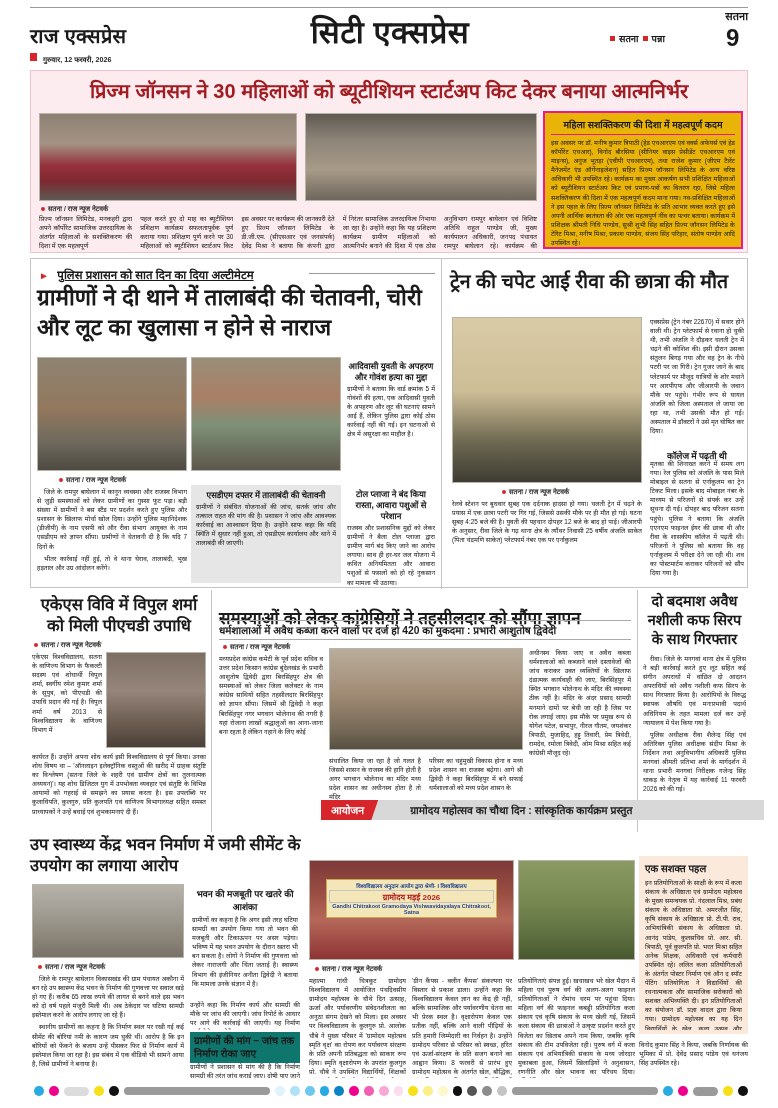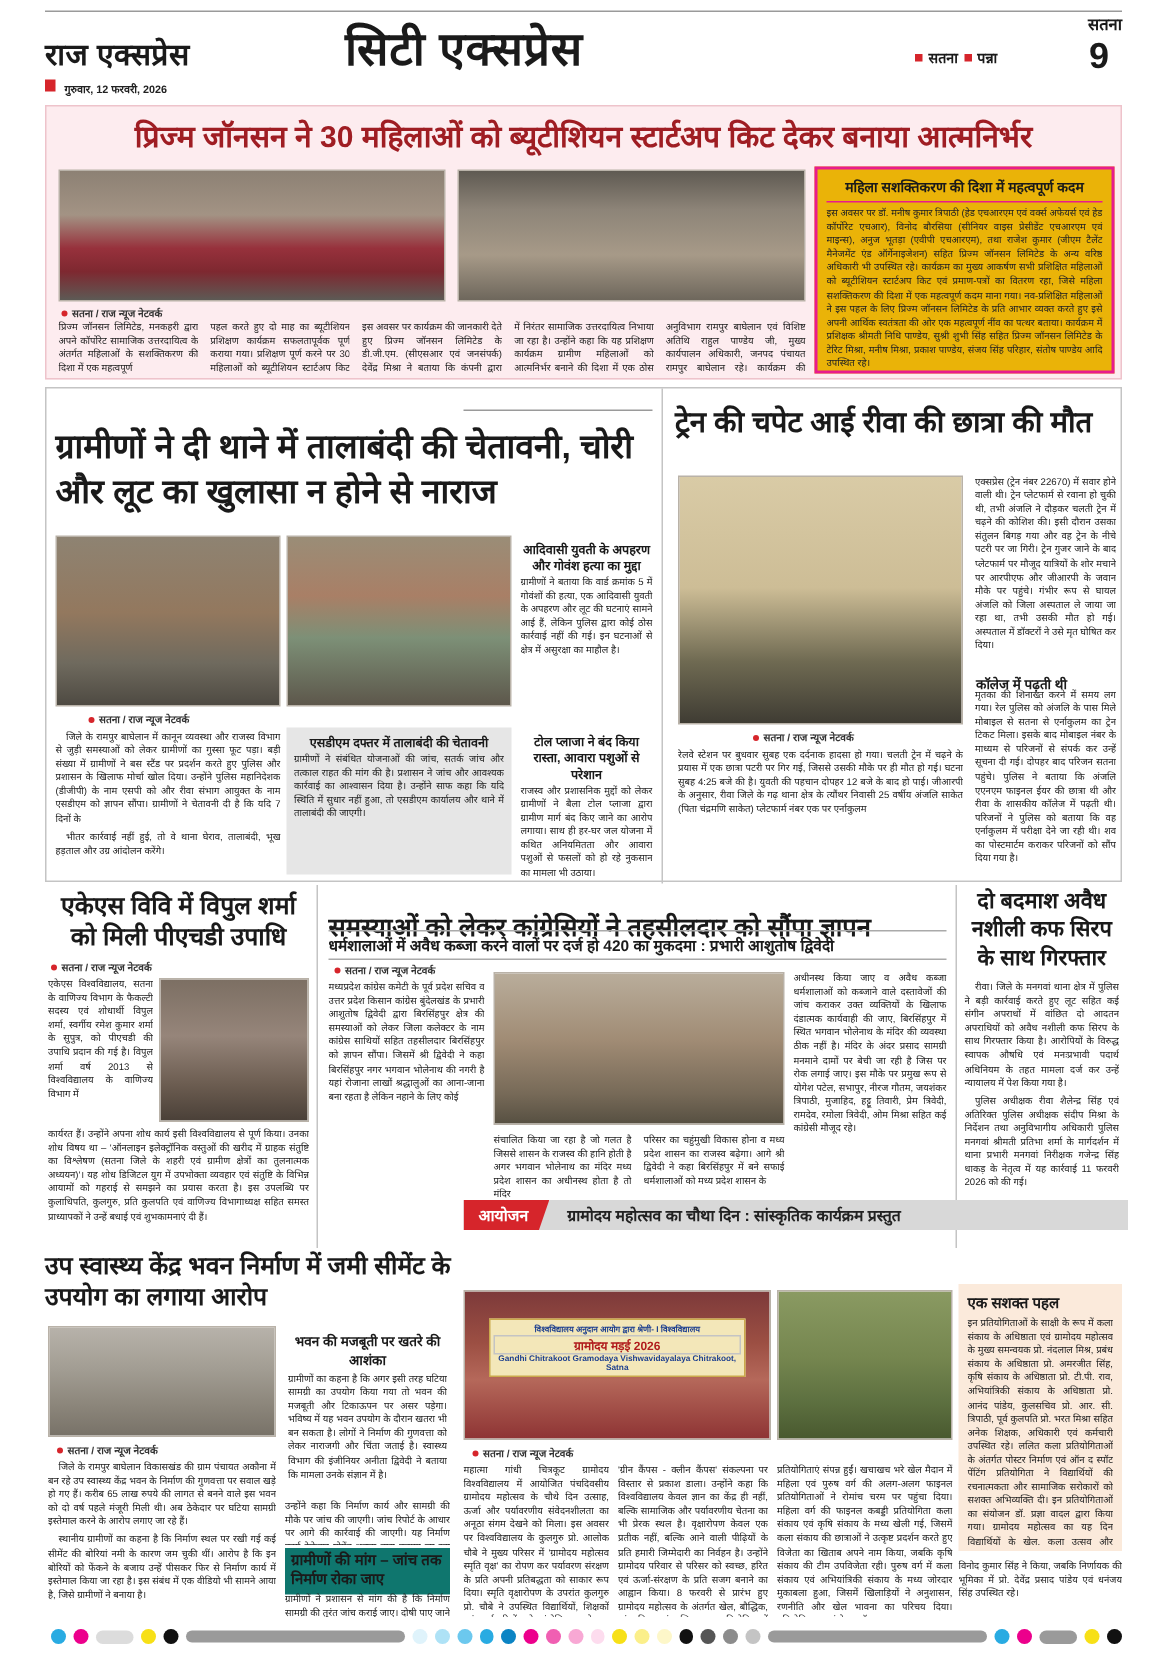--- a/index.html
+++ b/index.html
@@ -8,21 +8,21 @@
   .abs{position:absolute;}
   .rule{background:#9a9a9a;}
   
   .body-t{font-size:6.4px;line-height:1.42;text-align:justify;color:#222;overflow:hidden;}
   .body-t p{margin:0 0 3px 0;text-indent:7px;}
   .cap{font-size:6.8px;font-weight:bold;color:#333;display:flex;align-items:center;gap:3px;}
   .cap .dot{width:4px;height:4px;border-radius:50%;background:#d6252b;display:inline-block;}
   .bx-title{font-weight:bold;text-align:center;}
   
   .mast-left{font-size:20px;font-weight:800;letter-spacing:.3px;}
-  .mast-center{font-size:31px;font-weight:800;text-align:left;letter-spacing:.5px;}
+  .mast-center{font-size:31px;font-weight:800;text-align:center;letter-spacing:.5px;}
   .edition{font-size:11px;font-weight:800;text-align:right;}
   .cities{font-size:9.5px;font-weight:800;display:flex;align-items:center;gap:4px;}
   .red-sq{width:5px;height:5px;background:#d6252b;display:inline-block;}
   .pagenum{font-size:24px;font-weight:800;}
   .redbar{background:#d6252b;color:#fff;display:flex;align-items:center;justify-content:flex-end;
           font-size:8.5px;font-weight:bold;padding-right:6px;box-sizing:border-box;}
   .dateline{font-size:7.2px;font-weight:bold;color:#222;}
   
   .s1-wrap{background:#fdecef;border:1px solid #eec3cb;box-sizing:border-box;}
   .s1-hl{font-size:20px;font-weight:800;color:#9f1d23;text-align:center;}
@@ -121,20 +121,24 @@
       <div class="body-t" style="height:36px;">इस अवसर पर कार्यक्रम की जानकारी देते हुए प्रिज्म जॉनसन लिमिटेड के डी.जी.एम. (सीएसआर एवं जनसंपर्क) देवेंद्र मिश्रा ने बताया कि कंपनी द्वारा शिक्षा, स्वास्थ्य, कौशल विकास एवं महिला सशक्तिकरण के क्षेत्र</div>
       <div class="body-t" style="height:36px;">में निरंतर सामाजिक उत्तरदायित्व निभाया जा रहा है। उन्होंने कहा कि यह प्रशिक्षण कार्यक्रम ग्रामीण महिलाओं को आत्मनिर्भर बनाने की दिशा में एक ठोस प्रयास है। कार्यक्रम के मुख्य अतिथि बी.के. मिश्रा, अनुविभागीय अधिकारी,</div>
       <div class="body-t" style="height:36px;">अनुविभाग रामपुर बाघेलान एवं विशिष्ट अतिथि राहुल पाण्डेय जी, मुख्य कार्यपालन अधिकारी, जनपद पंचायत रामपुर बाघेलान रहे। कार्यक्रम की अध्यक्षता अनिल सिंह परिहार, सरपंच, ग्राम पंचायत मिनहटा ने की।</div>
     </div>
   </div>
 
   <div class="abs b2" style="left:30px;top:258px;width:718px;height:330px;">
     <div class="abs vdiv" style="left:410px;top:0;height:330px;"></div>
 
     <div class="abs" style="left:0;top:0;width:410px;height:330px;">
+      <div class="abs" style="left:8px;top:6px;width:396px;">
+        <span class="kick-arrow">►</span>
+        <span class="kicker">पुलिस प्रशासन को सात दिन का दिया अल्टीमेटम</span>
+      </div>
       <div class="abs rule" style="left:278px;top:14px;width:126px;height:1px;"></div>
       <div class="abs s2-hl" style="left:6px;top:24px;width:400px;">ग्रामीणों ने दी थाने में तालाबंदी की चेतावनी, चोरी और लूट का खुलासा न होने से नाराज</div>
       <div class="abs ph ph-crowd1" style="left:6px;top:98px;width:150px;height:114px;"></div>
       <div class="abs ph ph-crowd2" style="left:160px;top:98px;width:150px;height:114px;"></div>
       <div class="abs whitebox" style="left:314px;top:98px;width:92px;height:125px;">
         <div class="bx-title">आदिवासी युवती के अपहरण और गोवंश हत्या का मुद्दा</div>
         <div class="body-t" style="height:88px;">ग्रामीणों ने बताया कि वार्ड क्रमांक 5 में गोवंशों की हत्या, एक आदिवासी युवती के अपहरण और लूट की घटनाएं सामने आई हैं, लेकिन पुलिस द्वारा कोई ठोस कार्रवाई नहीं की गई। इन घटनाओं से क्षेत्र में असुरक्षा का माहौल है।</div>
       </div>
       <div class="abs cap" style="left:28px;top:216px;">
         <span class="dot"></span>
@@ -151,21 +155,21 @@
       <div class="abs whitebox" style="left:314px;top:226px;width:92px;height:98px;">
         <div class="bx-title">टोल प्लाजा ने बंद किया रास्ता, आवारा पशुओं से परेशान</div>
         <div class="body-t" style="height:66px;">राजस्व और प्रशासनिक मुद्दों को लेकर ग्रामीणों ने बैला टोल प्लाजा द्वारा ग्रामीण मार्ग बंद किए जाने का आरोप लगाया। साथ ही हर-घर जल योजना में कथित अनियमितता और आवारा पशुओं से फसलों को हो रहे नुकसान का मामला भी उठाया।</div>
       </div>
     </div>
 
     <div class="abs" style="left:411px;top:0;width:307px;height:330px;">
       <div class="abs s3-hl" style="left:8px;top:8px;width:294px;">ट्रेन की चपेट आई रीवा की छात्रा की मौत</div>
       <div class="abs ph ph-police" style="left:10px;top:58px;width:190px;height:166px;"></div>
       <div class="abs body-t" style="left:208px;top:58px;width:94px;height:128px;">एक्सप्रेस (ट्रेन नंबर 22670) में सवार होने वाली थी। ट्रेन प्लेटफार्म से रवाना हो चुकी थी, तभी अंजलि ने दौड़कर चलती ट्रेन में चढ़ने की कोशिश की। इसी दौरान उसका संतुलन बिगड़ गया और वह ट्रेन के नीचे पटरी पर जा गिरी। ट्रेन गुजर जाने के बाद प्लेटफार्म पर मौजूद यात्रियों के शोर मचाने पर आरपीएफ और जीआरपी के जवान मौके पर पहुंचे। गंभीर रूप से घायल अंजलि को जिला अस्पताल ले जाया जा रहा था, तभी उसकी मौत हो गई। अस्पताल में डॉक्टरों ने उसे मृत घोषित कर दिया।</div>
-      <div class="abs subhead2" style="left:192px;top:188px;width:94px;">कॉलेज में पढ़ती थी</div>
+      <div class="abs subhead2" style="left:208px;top:188px;width:94px;font-family:Liberation Serif, serif;">कॉलेज में पढ़ती थी</div>
       <div class="abs body-t" style="left:208px;top:200px;width:94px;height:124px;">मृतका की शिनाख्त करने में समय लग गया। रेल पुलिस को अंजलि के पास मिले मोबाइल से सतना से एर्नाकुलम का ट्रेन टिकट मिला। इसके बाद मोबाइल नंबर के माध्यम से परिजनों से संपर्क कर उन्हें सूचना दी गई। दोपहर बाद परिजन सतना पहुंचे। पुलिस ने बताया कि अंजलि एएनएम फाइनल ईयर की छात्रा थी और रीवा के शासकीय कॉलेज में पढ़ती थी। परिजनों ने पुलिस को बताया कि वह एर्नाकुलम में परीक्षा देने जा रही थी। शव का पोस्टमार्टम कराकर परिजनों को सौंप दिया गया है।</div>
       <div class="abs cap" style="left:60px;top:228px;">
         <span class="dot"></span>
         <span>सतना / राज न्यूज नेटवर्क</span>
       </div>
       <div class="abs body-t" style="left:10px;top:240px;width:190px;height:84px;">रेलवे स्टेशन पर बुधवार सुबह एक दर्दनाक हादसा हो गया। चलती ट्रेन में चढ़ने के प्रयास में एक छात्रा पटरी पर गिर गई, जिससे उसकी मौके पर ही मौत हो गई। घटना सुबह 4:25 बजे की है। युवती की पहचान दोपहर 12 बजे के बाद हो पाई। जीआरपी के अनुसार, रीवा जिले के गढ़ थाना क्षेत्र के त्यौंथर निवासी 25 वर्षीय अंजलि साकेत (पिता चंद्रमणि साकेत) प्लेटफार्म नंबर एक पर एर्नाकुलम</div>
     </div>
   </div>
 
   <div class="abs" style="left:30px;top:590px;width:718px;height:242px;">
@@ -220,21 +224,21 @@
     <div class="abs body-t" style="left:2px;top:140px;width:152px;height:104px;">
       <p>जिले के रामपुर बाघेलान विकासखंड की ग्राम पंचायत अकौना में बन रहे उप स्वास्थ्य केंद्र भवन के निर्माण की गुणवत्ता पर सवाल खड़े हो गए हैं। करीब 65 लाख रुपये की लागत से बनने वाले इस भवन को दो वर्ष पहले मंजूरी मिली थी। अब ठेकेदार पर घटिया सामग्री इस्तेमाल करने के आरोप लगाए जा रहे हैं।</p>
       <p>स्थानीय ग्रामीणों का कहना है कि निर्माण स्थल पर रखी गई कई सीमेंट की बोरियां नमी के कारण जम चुकी थीं। आरोप है कि इन बोरियों को फेंकने के बजाय उन्हें पीसकर फिर से निर्माण कार्य में इस्तेमाल किया जा रहा है। इस संबंध में एक वीडियो भी सामने आया है, जिसे ग्रामीणों ने बनाया है।</p>
     </div>
     <div class="abs body-t" style="left:160px;top:166px;width:110px;height:30px;">उन्होंने कहा कि निर्माण कार्य और सामग्री की मौके पर जांच की जाएगी। जांच रिपोर्ट के आधार पर आगे की कार्रवाई की जाएगी। यह निर्माण कार्य ठेकेदार योगेंद्र शुक्ला द्वारा कराया जा रहा है। फिलहाल ठेकेदार की ओर से कोई आधिकारिक प्रतिक्रिया नहीं आई है।</div>
     <div class="abs demand-title" style="left:160px;top:198px;width:102px;">ग्रामीणों की मांग – जांच तक निर्माण रोका जाए</div>
     <div class="abs body-t" style="left:160px;top:228px;width:110px;height:16px;">ग्रामीणों ने प्रशासन से मांग की है कि निर्माण सामग्री की तुरंत जांच कराई जाए। दोषी पाए जाने पर सख्त कार्रवाई की जाए और जांच पूरी होने तक निर्माण कार्य पर रोक लगाई जाए।</div>
   </div>
 
   <div class="abs" style="left:305px;top:800px;width:443px;height:280px;">
-    <div class="abs strip" style="left:4px;top:0;width:443px;height:20px;">
+    <div class="abs strip" style="left:16px;top:0;width:443px;height:20px;gap:20px;">
       <span class="strip-label">आयोजन</span>
       <span class="strip-kick">ग्रामोदय महोत्सव का चौथा दिन : सांस्कृतिक कार्यक्रम प्रस्तुत</span>
     </div>
     <div class="abs ph ph-dance" style="left:4px;top:60px;width:205px;height:100px;">
       <div class="banner">
         <div class="b1">विश्वविद्यालय अनुदान आयोग द्वारा श्रेणी- I विश्वविद्यालय</div>
         <div class="b2">ग्रामोदय मड़ई 2026</div>
         <div class="b1">Gandhi Chitrakoot Gramodaya Vishwavidayalaya Chitrakoot, Satna</div>
       </div>
     </div>

